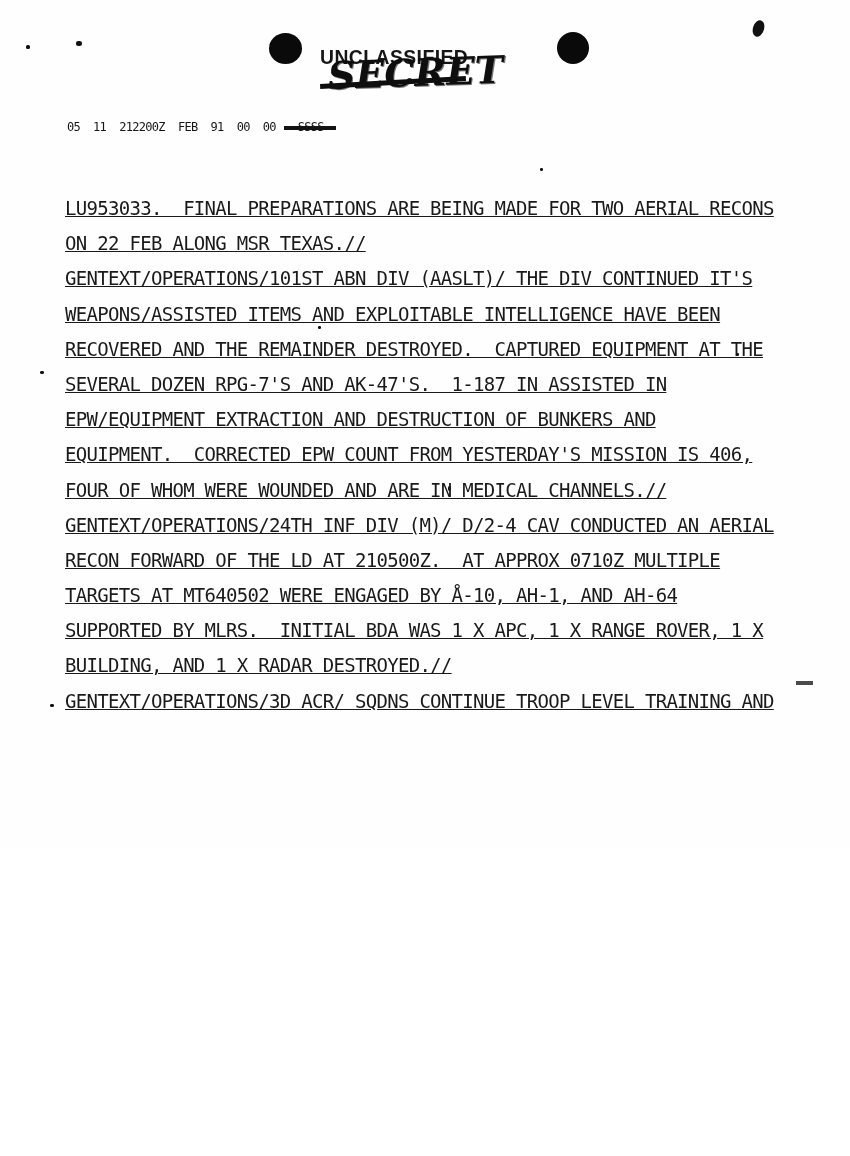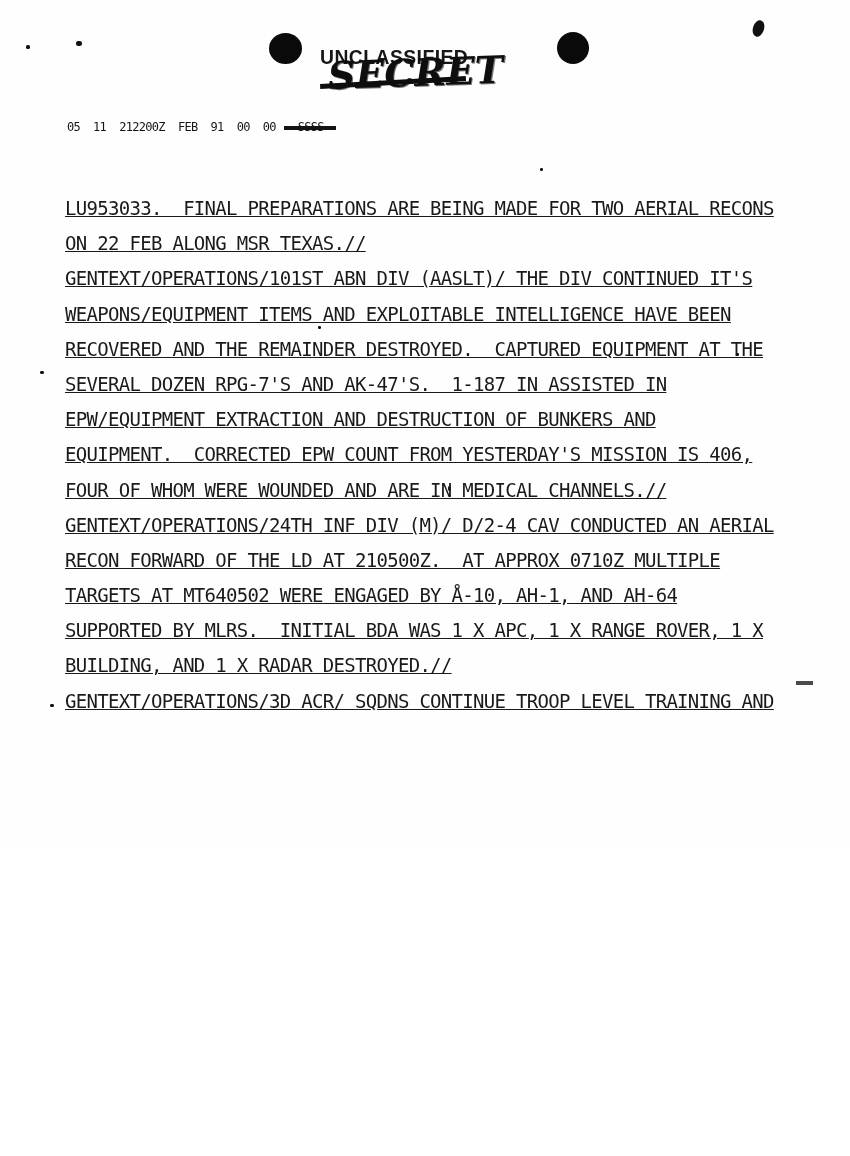--- a/index.html
+++ b/index.html
@@ -168,21 +168,21 @@
   <div class="unclass-top">UNCLASSIFIED</div>
   <div class="secret-top">SECRET</div>
   <div class="strike-top"></div>
 
   <div class="msg-line"><span>05  11  212200Z  FEB  91  00  00</span><span class="class-code">SSSS</span></div>
 
   <div class="body-text">
     <div class="bline">LU953033.  FINAL PREPARATIONS ARE BEING MADE FOR TWO AERIAL RECONS</div>
     <div class="bline">ON 22 FEB ALONG MSR TEXAS.//</div>
     <div class="bline">GENTEXT/OPERATIONS/101ST ABN DIV (AASLT)/ THE DIV CONTINUED IT'S</div>
-    <div class="bline">WEAPONS/EQUIPMENT ITEMS AND EXPLOITABLE INTELLIGENCE HAVE BEEN</div>
+    <div class="bline">WEAPONS/ASSISTED ITEMS AND EXPLOITABLE INTELLIGENCE HAVE BEEN</div>
     <div class="bline">RECOVERED AND THE REMAINDER DESTROYED.  CAPTURED EQUIPMENT AT THE</div>
     <div class="bline">SEVERAL DOZEN RPG-7'S AND AK-47'S.  1-187 IN ASSISTED IN</div>
     <div class="bline">EPW/EQUIPMENT EXTRACTION AND DESTRUCTION OF BUNKERS AND</div>
     <div class="bline">EQUIPMENT.  CORRECTED EPW COUNT FROM YESTERDAY'S MISSION IS 406,</div>
     <div class="bline">FOUR OF WHOM WERE WOUNDED AND ARE IN MEDICAL CHANNELS.//</div>
     <div class="bline">GENTEXT/OPERATIONS/24TH INF DIV (M)/ D/2-4 CAV CONDUCTED AN AERIAL</div>
     <div class="bline">RECON FORWARD OF THE LD AT 210500Z.  AT APPROX 0710Z MULTIPLE</div>
     <div class="bline">TARGETS AT MT640502 WERE ENGAGED BY Å-10, AH-1, AND AH-64</div>
     <div class="bline">SUPPORTED BY MLRS.  INITIAL BDA WAS 1 X APC, 1 X RANGE ROVER, 1 X</div>
     <div class="bline">BUILDING, AND 1 X RADAR DESTROYED.//</div>

